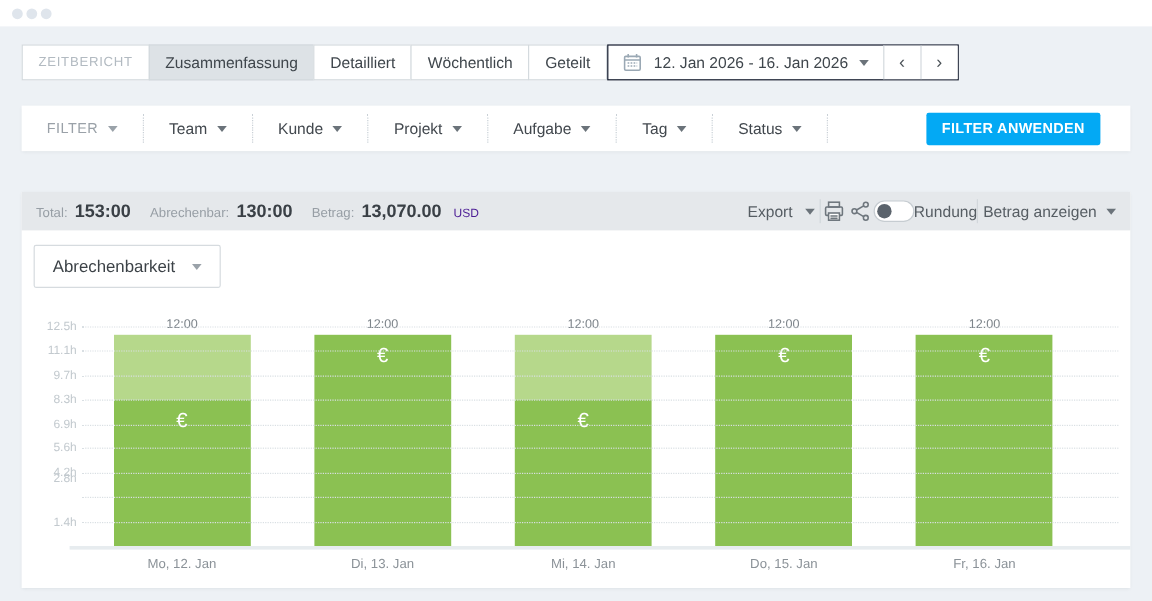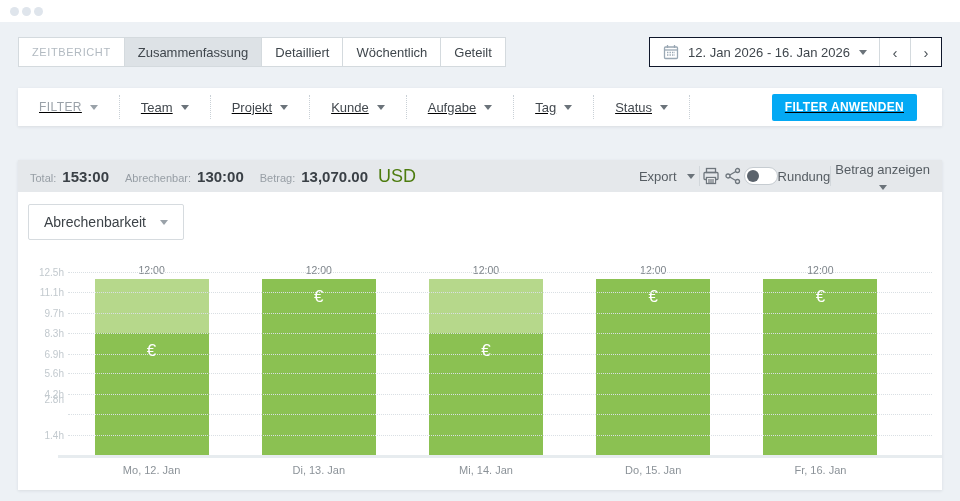--- a/index.html
+++ b/index.html
@@ -8,65 +8,65 @@
   .screen { position:relative; width:960px; height:501px; overflow:hidden; background:#fff; }
 
   
   .titlebar { height:22px; background:#fff; display:flex; align-items:center; padding-left:10px; gap:3px; }
   .dot { width:9px; height:9px; border-radius:50%; background:#dfe5ec; }
 
   
   .bg { position:absolute; top:22px; left:0; right:0; bottom:0; background:#edf1f5; padding:0 18px; }
 
   
-  .tabs-row { margin-top:15px; display:flex; justify-content:space-between; align-items:flex-start; }
+  .tabs-row { margin-top:15px; display:flex; justify-content:flex-start; align-items:flex-start; }
   .tab-group { display:flex; }
   .tab { height:30px; display:flex; align-items:center; padding:0 13px; background:#fff;
          border:1px solid #d4dade; margin-left:-1px; font-size:13px; color:#3f464c; cursor:pointer; white-space:nowrap; }
   .tab:first-child { margin-left:0; }
   .tab.report { font-size:11px; letter-spacing:0.6px; color:#b2bac1; }
   .tab.active { background:#dde2e6; }
 
   .date-picker { display:flex; background:#fff; border:1px solid #0f172a; height:30px; }
   .dp-main { display:flex; align-items:center; gap:9px; padding:0 12px; cursor:pointer; }
   .dp-range { font-size:13px; color:#3f464c; }
   .dp-btn { width:31px; display:flex; align-items:center; justify-content:center; border-left:1px solid #d4dade;
             font-size:15px; color:#4a5157; cursor:pointer; background:#fff; }
 
   .caret { display:inline-block; width:0; height:0; border-left:4px solid transparent;
            border-right:4px solid transparent; border-top:5px solid #6b737a; }
   .caret.light { border-top-color:#9aa2a9; }
 
   
   .filter-card { margin-top:21px; height:38px; background:#fff; box-shadow:0 1px 3px rgba(40,50,60,0.10);
-                 display:flex; align-items:center;text-decoration:underline; }
+                 display:flex; align-items:center; }
   .filter-item { height:24px; display:flex; align-items:center; gap:8px; padding:0 21px;
                  border-right:1px dotted #c9d0d6; font-size:13px; color:#42484e; cursor:pointer; white-space:nowrap; }
   .filter-item.last { border-right:none; }
   .filter-item.head { font-size:12px; color:#9aa1a8; letter-spacing:0.4px; }
   .filter-spacer { flex:1; }
   .apply-btn { height:27px; padding:0 13px; margin-right:25px; border:none; border-radius:2px;
                background:#03a9f4; color:#fff; font-size:12px; font-weight:bold; letter-spacing:0.3px;
                font-family:"Liberation Sans",sans-serif; cursor:pointer; }
 
   
   .main-card { margin-top:34px; height:330px; background:#fff; box-shadow:0 1px 3px rgba(40,50,60,0.10); position:relative; }
   .summary-bar { height:32px; background:#e5e8eb; display:flex; align-items:center; padding:0 12px; }
   .sum-left { display:flex; align-items:baseline; gap:6px; }
   .sum-label { font-size:11px; color:#979ea5; }
   .sum-value { font-size:15px; font-weight:bold; color:#3a4046; margin-right:10px; }
-  .sum-currency { font-size:18px; color:#4d7c0f; }
+  .sum-currency { font-size:10px; color:#4c1d95; }
   .sum-right { margin-left:auto; display:flex; align-items:center; }
   .export { display:flex; align-items:center; gap:10px; font-size:13px; color:#565d63; cursor:pointer; padding-right:4px; }
   .vdiv { width:1px; height:20px; background:#d2d7db; }
   .icon-btn { display:flex; align-items:center; justify-content:center; width:22px; height:22px; cursor:pointer; }
   .toggle { width:34px; height:18px; border-radius:9px; background:#fff; border:1px solid #c6ccd1; position:relative; cursor:pointer; }
   .toggle .knob { position:absolute; left:2px; top:2px; width:12px; height:12px; border-radius:50%; background:#5b636c; }
   .ctrl-label { font-size:13px; color:#565d63; }
-  .show-amount { display:flex; align-items:center; gap:8px; font-size:13px; color:#565d63; cursor:pointer; padding-left:4px;flex-direction:column; }
+  .show-amount { display:flex; align-items:center; gap:8px; font-size:13px; color:#565d63; cursor:pointer; padding-left:4px; }
 
   
   .bill-select { display:inline-flex; align-items:center; gap:14px; margin:12px 0 0 10px; height:36px;
                  padding:0 15px; background:#fff; border:1px solid #d6dbdf; border-radius:2px;
                  font-size:14px; color:#3c4247; cursor:pointer; }
 
   
   .chart-wrap { position:absolute; left:10px; right:10px; top:112px; height:183px; }
   .yaxis { position:absolute; left:0; top:0; width:38px; height:100%; }
   .ytick { position:absolute; right:2px; font-size:10px; color:#c2c9ce; }
@@ -128,25 +128,25 @@
     <div class="filter-card">
       <div class="filter-item head">
         <span>FILTER</span>
         <span class="caret light"></span>
       </div>
       <div class="filter-item">
         <span>Team</span>
         <span class="caret"></span>
       </div>
       <div class="filter-item">
+        <span>Kunde</span>
+        <span class="caret"></span>
+      </div>
+      <div class="filter-item">
         <span>Projekt</span>
-        <span class="caret"></span>
-      </div>
-      <div class="filter-item">
-        <span>Kunde</span>
         <span class="caret"></span>
       </div>
       <div class="filter-item">
         <span>Aufgabe</span>
         <span class="caret"></span>
       </div>
       <div class="filter-item">
         <span>Tag</span>
         <span class="caret"></span>
       </div>

